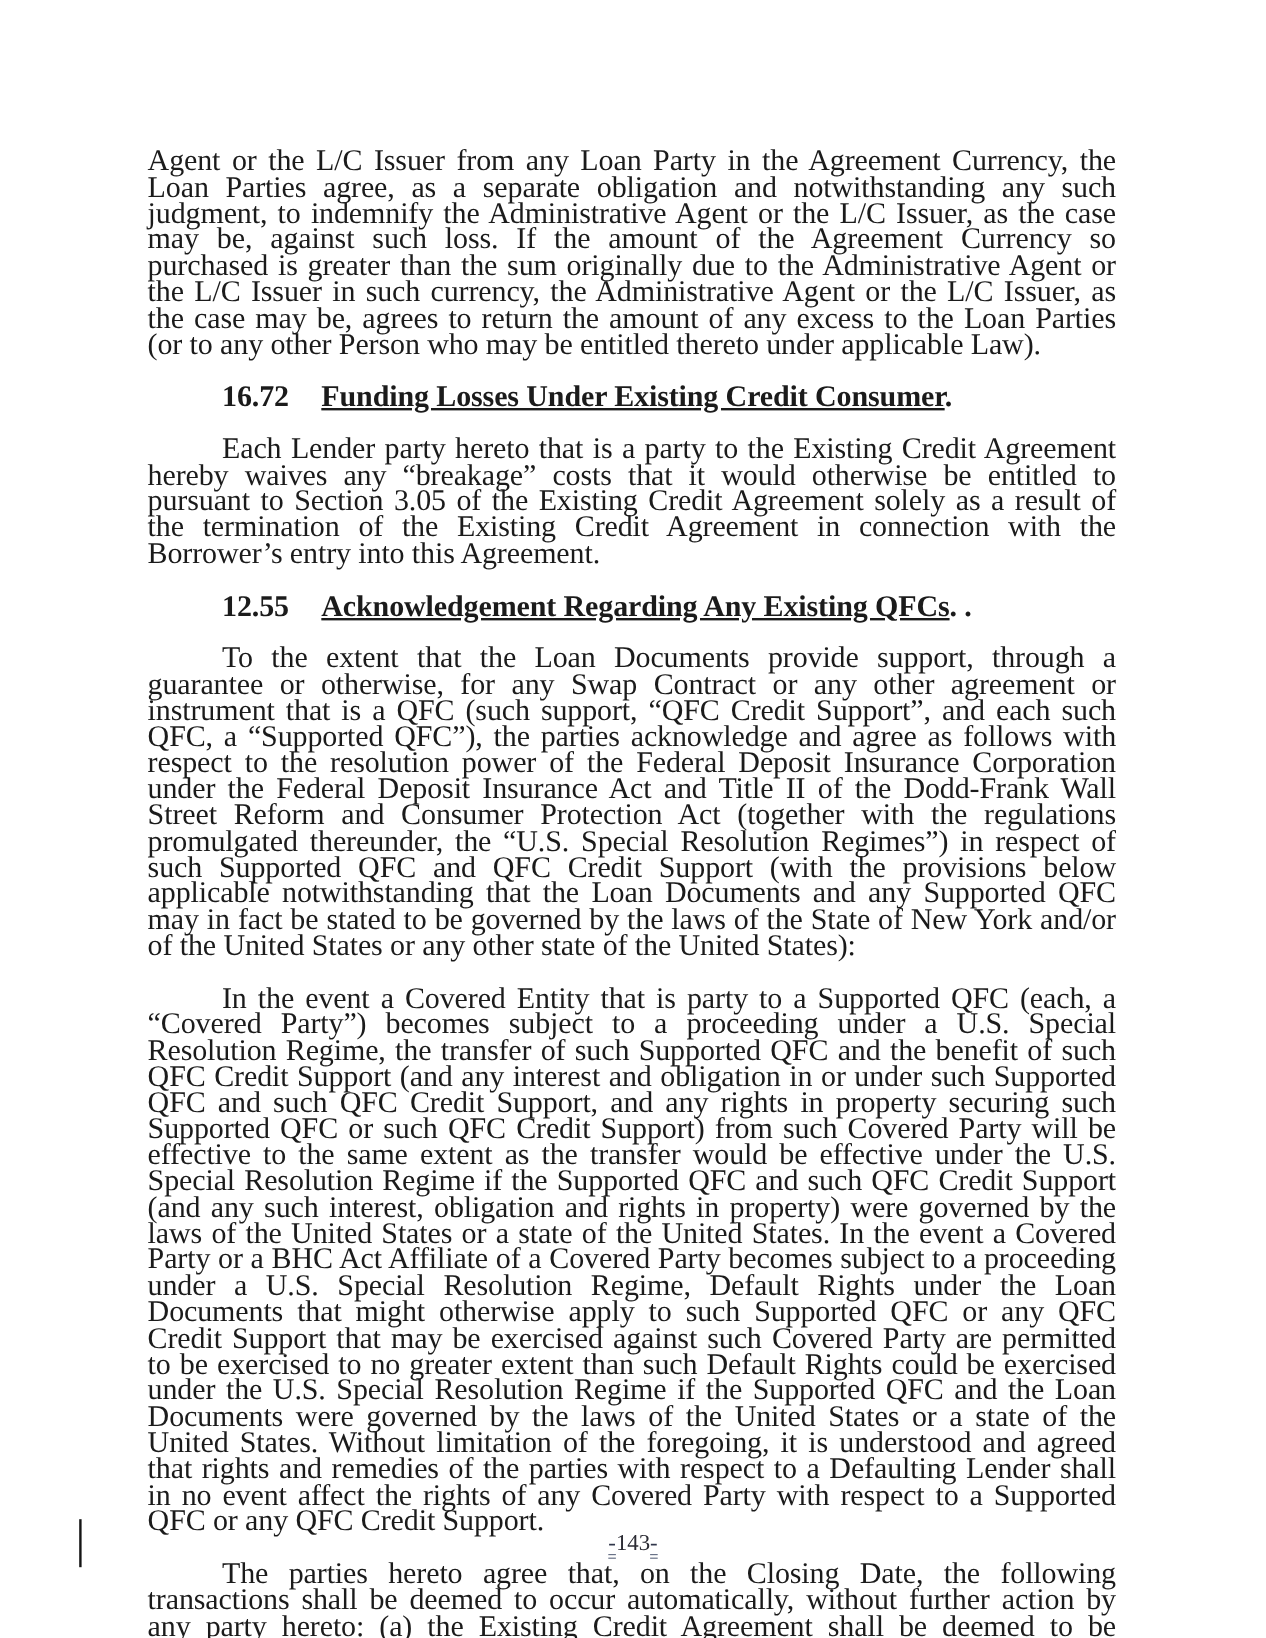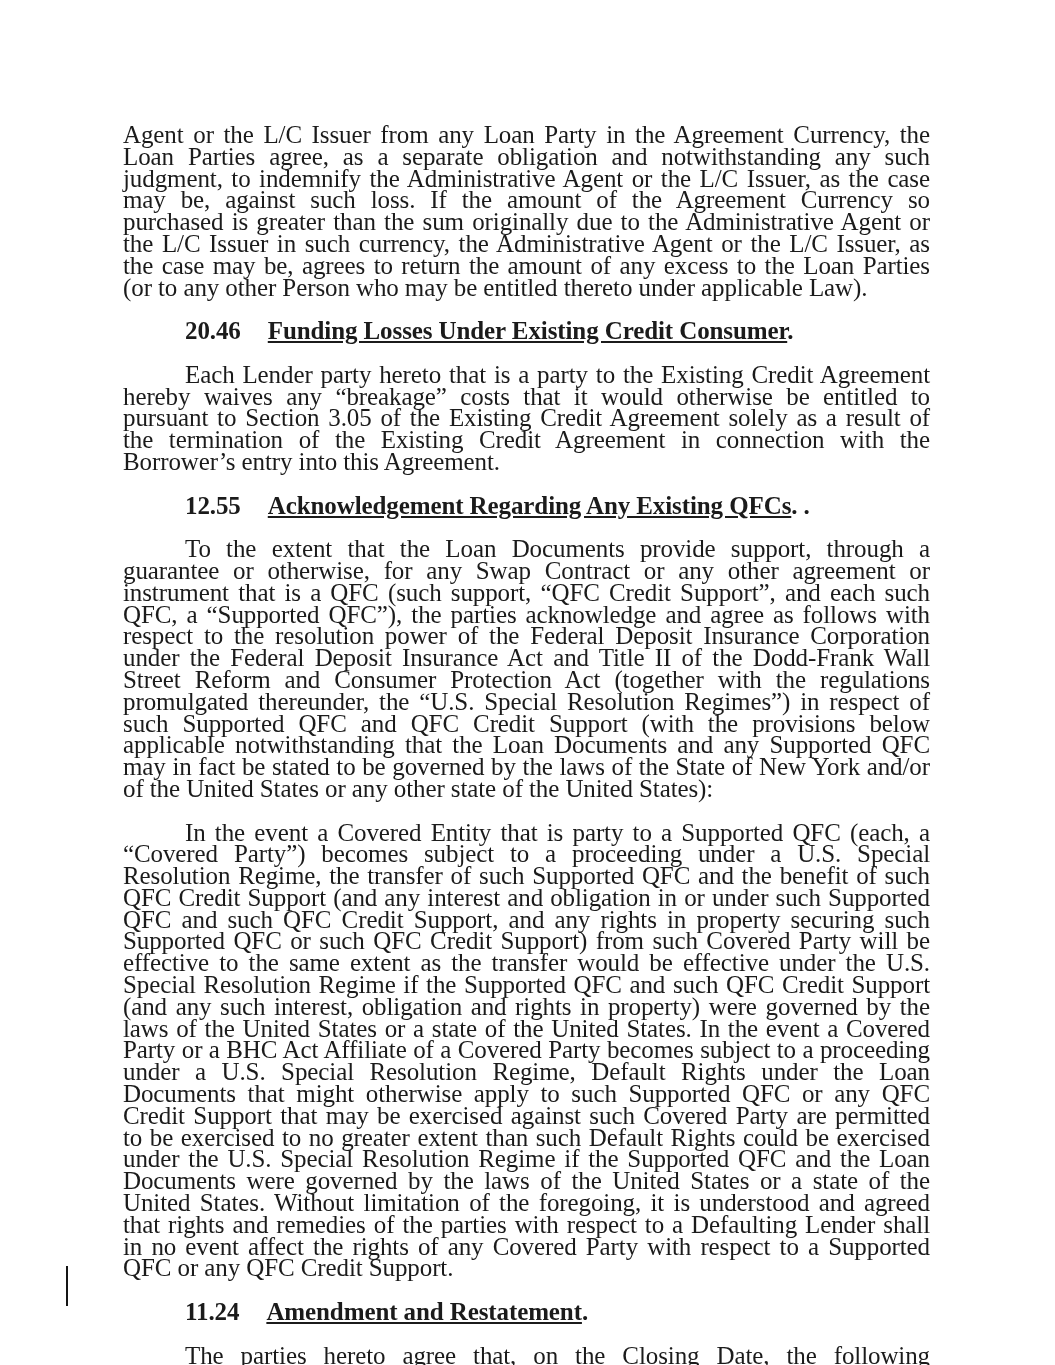--- a/index.html
+++ b/index.html
@@ -61,22 +61,22 @@
     height: 40px;
     background: #151515;
   }
 </style>
 </head>
 <body>
 
 <div class="page">
   <div class="doc-body" id="doc-body">
       <p class="paragraph no-indent"><span>Agent or the L/C Issuer from any Loan Party in the Agreement Currency, the Loan Parties agree, as a separate obligation and notwithstanding any such judgment, to indemnify the Administrative Agent or the L/C Issuer, as the case may be, against such loss. If the amount of the Agreement Currency so purchased is greater than the sum originally due to the Administrative Agent or the L/C Issuer in such currency, the Administrative Agent or the L/C Issuer, as the case may be, agrees to return the amount of any excess to the Loan Parties (or to any other Person who may be entitled thereto under applicable Law).</span></p>
-      <p class="section-heading"><span class="section-number">20.46</span><span class="tab-spacer"></span><span class="section-title">Funding Losses Under Existing Credit Consumer</span><span class="heading-period">.</span></p>
+      <p class="section-heading"><span class="section-number">16.72</span><span class="tab-spacer"></span><span class="section-title">Funding Losses Under Existing Credit Consumer</span><span class="heading-period">.</span></p>
       <p class="paragraph"><span>Each Lender party hereto that is a party to the Existing Credit Agreement hereby waives any “breakage” costs that it would otherwise be entitled to pursuant to </span><span class="u">Section 3.05</span><span> of the Existing Credit Agreement solely as a result of the termination of the Existing Credit Agreement in connection with the Borrower’s entry into this Agreement.</span></p>
       <p class="section-heading"><span class="section-number">12.55</span><span class="tab-spacer"></span><span class="section-title">Acknowledgement Regarding Any Existing QFCs</span><span class="heading-period">. .</span></p>
       <p class="paragraph"><span>To the extent that the Loan Documents provide support, through a guarantee or otherwise, for any Swap Contract or any other agreement or instrument that is a QFC (such support, “</span><span class="u">QFC Credit Support</span><span>”, and each such QFC, a “</span><span class="u">Supported QFC</span><span>”), the parties acknowledge and agree as follows with respect to the resolution power of the Federal Deposit Insurance Corporation under the Federal Deposit Insurance Act and Title II of the Dodd-Frank Wall Street Reform and Consumer Protection Act (together with the regulations promulgated thereunder, the “</span><span class="u">U.S. Special Resolution Regimes</span><span>”) in respect of such Supported QFC and QFC Credit Support (with the provisions below applicable notwithstanding that the Loan Documents and any Supported QFC may in fact be stated to be governed by the laws of the State of New York and/or of the United States or any other state of the United States):</span></p>
       <p class="paragraph"><span>In the event a Covered Entity that is party to a Supported QFC (each, a “</span><span class="u">Covered Party</span><span>”) becomes subject to a proceeding under a U.S. Special Resolution Regime, the transfer of such Supported QFC and the benefit of such QFC Credit Support (and any interest and obligation in or under such Supported QFC and such QFC Credit Support, and any rights in property securing such Supported QFC or such QFC Credit Support) from such Covered Party will be effective to the same extent as the transfer would be effective under the U.S. Special Resolution Regime if the Supported QFC and such QFC Credit Support (and any such interest, obligation and rights in property) were governed by the laws of the United States or a state of the United States. In the event a Covered Party or a BHC Act Affiliate of a Covered Party becomes subject to a proceeding under a U.S. Special Resolution Regime, Default Rights under the Loan Documents that might otherwise apply to such Supported QFC or any QFC Credit Support that may be exercised against such Covered Party are permitted to be exercised to no greater extent than such Default Rights could be exercised under the U.S. Special Resolution Regime if the Supported QFC and the Loan Documents were governed by the laws of the United States or a state of the United States. Without limitation of the foregoing, it is understood and agreed that rights and remedies of the parties with respect to a Defaulting Lender shall in no event affect the rights of any Covered Party with respect to a Supported QFC or any QFC Credit Support.</span></p>
-      <p class="section-heading"><span class="section-number">11.24</span><span class="tab-spacer"></span><span class="section-title">Amendment and Restatement</span><span class="heading-period">.</span></p>
       <p class="paragraph"><span>The parties hereto agree that, on the Closing Date, the following transactions shall be deemed to occur automatically, without further action by any party hereto: (a) the Existing Credit Agreement shall be deemed to be amended and restated in its entirety pursuant to this Agreement, (b) all Obligations (as defined in the Existing Credit Agreement) under the Existing Credit Agreement shall be deemed to be Obligations outstanding hereunder and (c) all references in the other Loan Documents to the Existing</span></p>
     </div>
   <div class="change-bar"></div>
+  <div class="footer"><span class="ins-dash">-</span><span>143</span><span class="ins-dash">-</span></div>
 </div>
 
 </body></html>

